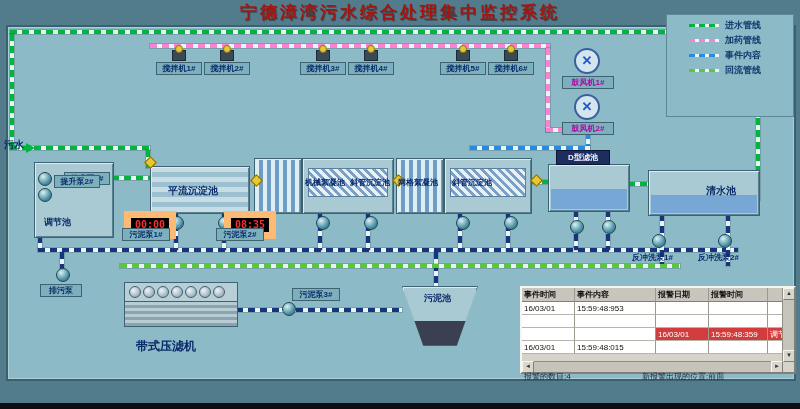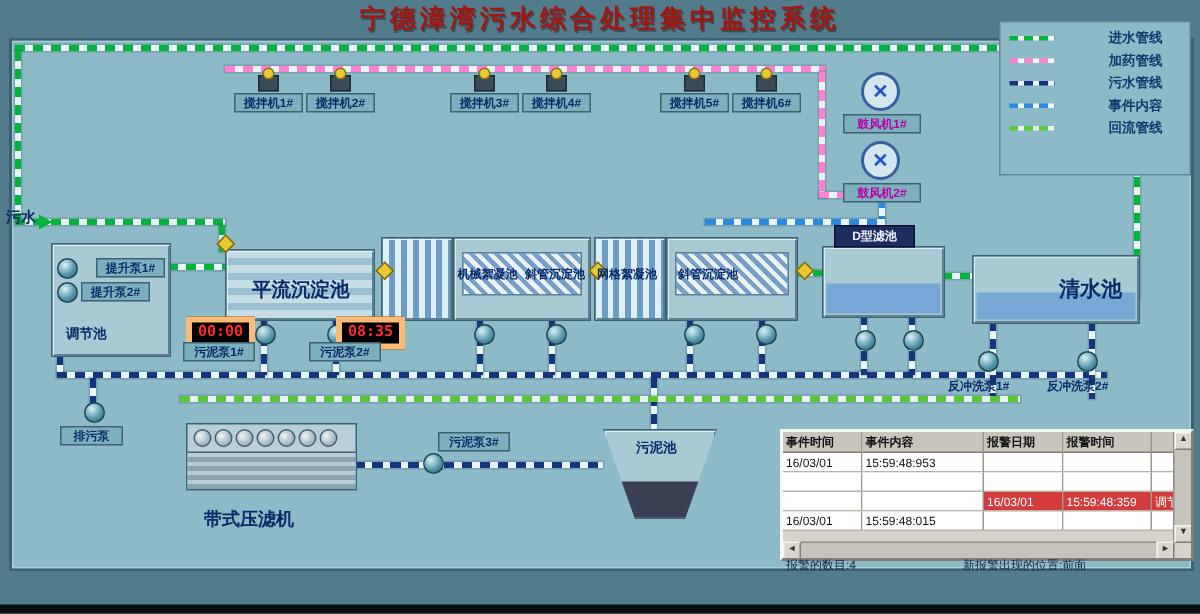--- a/index.html
+++ b/index.html
@@ -41,25 +41,25 @@
         background:#e8c832;border:1px solid #8a7418;}
   .fan{position:absolute;width:22px;height:22px;border-radius:50%;background:#d3e6ee;border:2px solid #3a5f9f;
        color:#2255cc;font-size:13px;font-weight:bold;text-align:center;line-height:22px;z-index:5;}
   .fan::after{content:"✕";}
   .valve{position:absolute;width:7px;height:7px;background:#e8c832;border:1px solid #7a6512;
          transform:rotate(45deg);z-index:5;}
   .arrowr{position:absolute;width:0;height:0;border-top:5px solid transparent;border-bottom:5px solid transparent;
           border-left:9px solid var(--green);z-index:5;}
   
   .led{position:absolute;width:38px;background:#000;color:var(--led_red);font-family:"DejaVu Sans Mono",monospace;
-       font-size:10px;font-weight:bold;text-align:center;line-height:14px;border:4px solid #fdba74;z-index:6;}
+       font-size:10px;font-weight:bold;text-align:center;line-height:14px;border:7px solid #fdba74;z-index:6;}
   
   .legend{position:absolute;left:666px;top:14px;width:126px;height:98px;background:#8dbac7;
           border:1px solid #5d8895;z-index:8;padding-top:3px;}
-  .lrow{display:flex;align-items:center;height:15px;padding-left:6px;gap:30px;}
+  .lrow{display:flex;align-items:center;height:15px;padding-left:22px;}
   .lline{width:30px;height:3px;margin-right:6px;
          background:repeating-linear-gradient(90deg,var(--c) 0 6px,#eef6f8 6px 10px);}
   .llabel{font-size:9px;font-weight:bold;color:#123a6e;}
   
   .atable{position:absolute;left:520px;top:286px;width:272px;height:84px;background:#d6d3ca;z-index:8;
           border:2px solid;border-color:#f6f5ef #817f76 #817f76 #f6f5ef;overflow:hidden;}
   .arow{display:flex;height:13px;}
   .ahead{height:14px;}
   .acell{border-right:1px solid #9b988e;border-bottom:1px solid #b7b4aa;background:#fff;font-size:8px;
          line-height:13px;padding-left:2px;overflow:hidden;white-space:nowrap;color:#111;}
@@ -157,27 +157,27 @@
       <span style="width:10px;height:10px;border-radius:50%;background:radial-gradient(circle at 35% 35%,#eef4f6,#7a98a8);border:1px solid #44606e"></span>
       <span style="width:10px;height:10px;border-radius:50%;background:radial-gradient(circle at 35% 35%,#eef4f6,#7a98a8);border:1px solid #44606e"></span>
       <span style="width:10px;height:10px;border-radius:50%;background:radial-gradient(circle at 35% 35%,#eef4f6,#7a98a8);border:1px solid #44606e"></span>
       <span style="width:10px;height:10px;border-radius:50%;background:radial-gradient(circle at 35% 35%,#eef4f6,#7a98a8);border:1px solid #44606e"></span>
       <span style="width:10px;height:10px;border-radius:50%;background:radial-gradient(circle at 35% 35%,#eef4f6,#7a98a8);border:1px solid #44606e"></span>
     </div>
     <div style="height:24px;border-top:1px solid #3f6272;background:repeating-linear-gradient(180deg,#b8ccd4 0 3px,#8aa4b0 3px 6px)"></div>
   </div>
 
   <span class="tlabel" style="left:44px;top:216px;font-size:9px">调节池</span>
-  <span class="tlabel" style="left:168px;top:184px;font-size:13px">平流沉淀池</span>
+  <span class="tlabel" style="left:168px;top:184px;font-size:10px">平流沉淀池</span>
   <span class="tlabel" style="left:305px;top:177px;font-size:8px">机械絮凝池</span>
   <span class="tlabel" style="left:350px;top:177px;font-size:8px">斜管沉淀池</span>
   <span class="tlabel" style="left:398px;top:177px;font-size:8px">网格絮凝池</span>
   <span class="tlabel" style="left:452px;top:177px;font-size:8px">斜管沉淀池</span>
   <div class="dhead" style="left:556px;top:150px;width:52px;height:13px">D型滤池</div>
-  <span class="tlabel" style="left:706px;top:184px;font-size:14px">清水池</span>
+  <span class="tlabel" style="left:706px;top:184px;font-size:10px">清水池</span>
   <span class="tlabel" style="left:424px;top:292px;font-size:9px">污泥池</span>
   <span class="tlabel" style="left:136px;top:338px;font-size:12px">带式压滤机</span>
 
   <span class="tlabel" style="left:4px;top:138px;font-size:10px">污水</span>
   <div class="arrowr" style="left:26px;top:143px"></div>
 
   <div class="motor" style="left:172px;top:50px"></div>
   <div class="motor" style="left:220px;top:50px"></div>
   <div class="motor" style="left:316px;top:50px"></div>
   <div class="motor" style="left:364px;top:50px"></div>
@@ -191,55 +191,51 @@
   <div class="eqlabel" style="left:488px;top:62px;width:44px">搅拌机6#</div>
 
   <div class="fan" style="left:574px;top:48px"></div>
   <div class="fan" style="left:574px;top:94px"></div>
   <div class="eqlabel mag" style="left:562px;top:76px;width:50px">鼓风机1#</div>
   <div class="eqlabel mag" style="left:562px;top:122px;width:50px">鼓风机2#</div>
 
   <div class="pump" style="left:38px;top:172px"></div>
   <div class="pump" style="left:38px;top:188px"></div>
   <div class="eqlabel" style="left:64px;top:172px;width:44px">提升泵1#</div>
-  <div class="eqlabel" style="left:54px;top:188px;width:44px">提升泵2#</div>
+  <div class="eqlabel" style="left:54px;top:175px;width:44px">提升泵2#</div>
   <div class="pump" style="left:170px;top:216px"></div>
   <div class="pump" style="left:218px;top:216px"></div>
   <div class="pump" style="left:316px;top:216px"></div>
   <div class="pump" style="left:364px;top:216px"></div>
   <div class="pump" style="left:456px;top:216px"></div>
   <div class="pump" style="left:504px;top:216px"></div>
   <div class="pump" style="left:570px;top:220px"></div>
   <div class="pump" style="left:602px;top:220px"></div>
   <div class="pump" style="left:56px;top:268px"></div>
   <div class="eqlabel" style="left:40px;top:284px;width:40px">排污泵</div>
   <div class="pump" style="left:282px;top:302px"></div>
   <div class="eqlabel" style="left:292px;top:288px;width:46px">污泥泵3#</div>
   <div class="pump" style="left:652px;top:234px"></div>
   <div class="pump" style="left:718px;top:234px"></div>
   <span class="ptext" style="left:632px;top:252px">反冲洗泵1#</span>
   <span class="ptext" style="left:698px;top:252px">反冲洗泵2#</span>
 
   <div class="led" style="left:124px;top:211px">00:00</div>
   <div class="led" style="left:224px;top:211px">08:35</div>
   <div class="eqlabel" style="left:122px;top:228px;width:46px">污泥泵1#</div>
-  <div class="eqlabel" style="left:206px;top:228px;width:46px">污泥泵2#</div>
+  <div class="eqlabel" style="left:216px;top:228px;width:46px">污泥泵2#</div>
 
   <div class="legend">
     <div class="lrow">
       <span class="lline" style="--c: #00b43c;"></span>
       <span class="llabel">进水管线</span>
     </div>
     <div class="lrow">
       <span class="lline" style="--c: #ff7fd0;"></span>
       <span class="llabel">加药管线</span>
-    </div>
-    <div class="lrow">
-      <span class="lline" style="--c: #17357e;"></span>
-      <span class="llabel">污水管线</span>
     </div>
     <div class="lrow">
       <span class="lline" style="--c: #2a8ae0;"></span>
       <span class="llabel">事件内容</span>
     </div>
     <div class="lrow">
       <span class="lline" style="--c: #58c838;"></span>
       <span class="llabel">回流管线</span>
     </div>
   </div>

